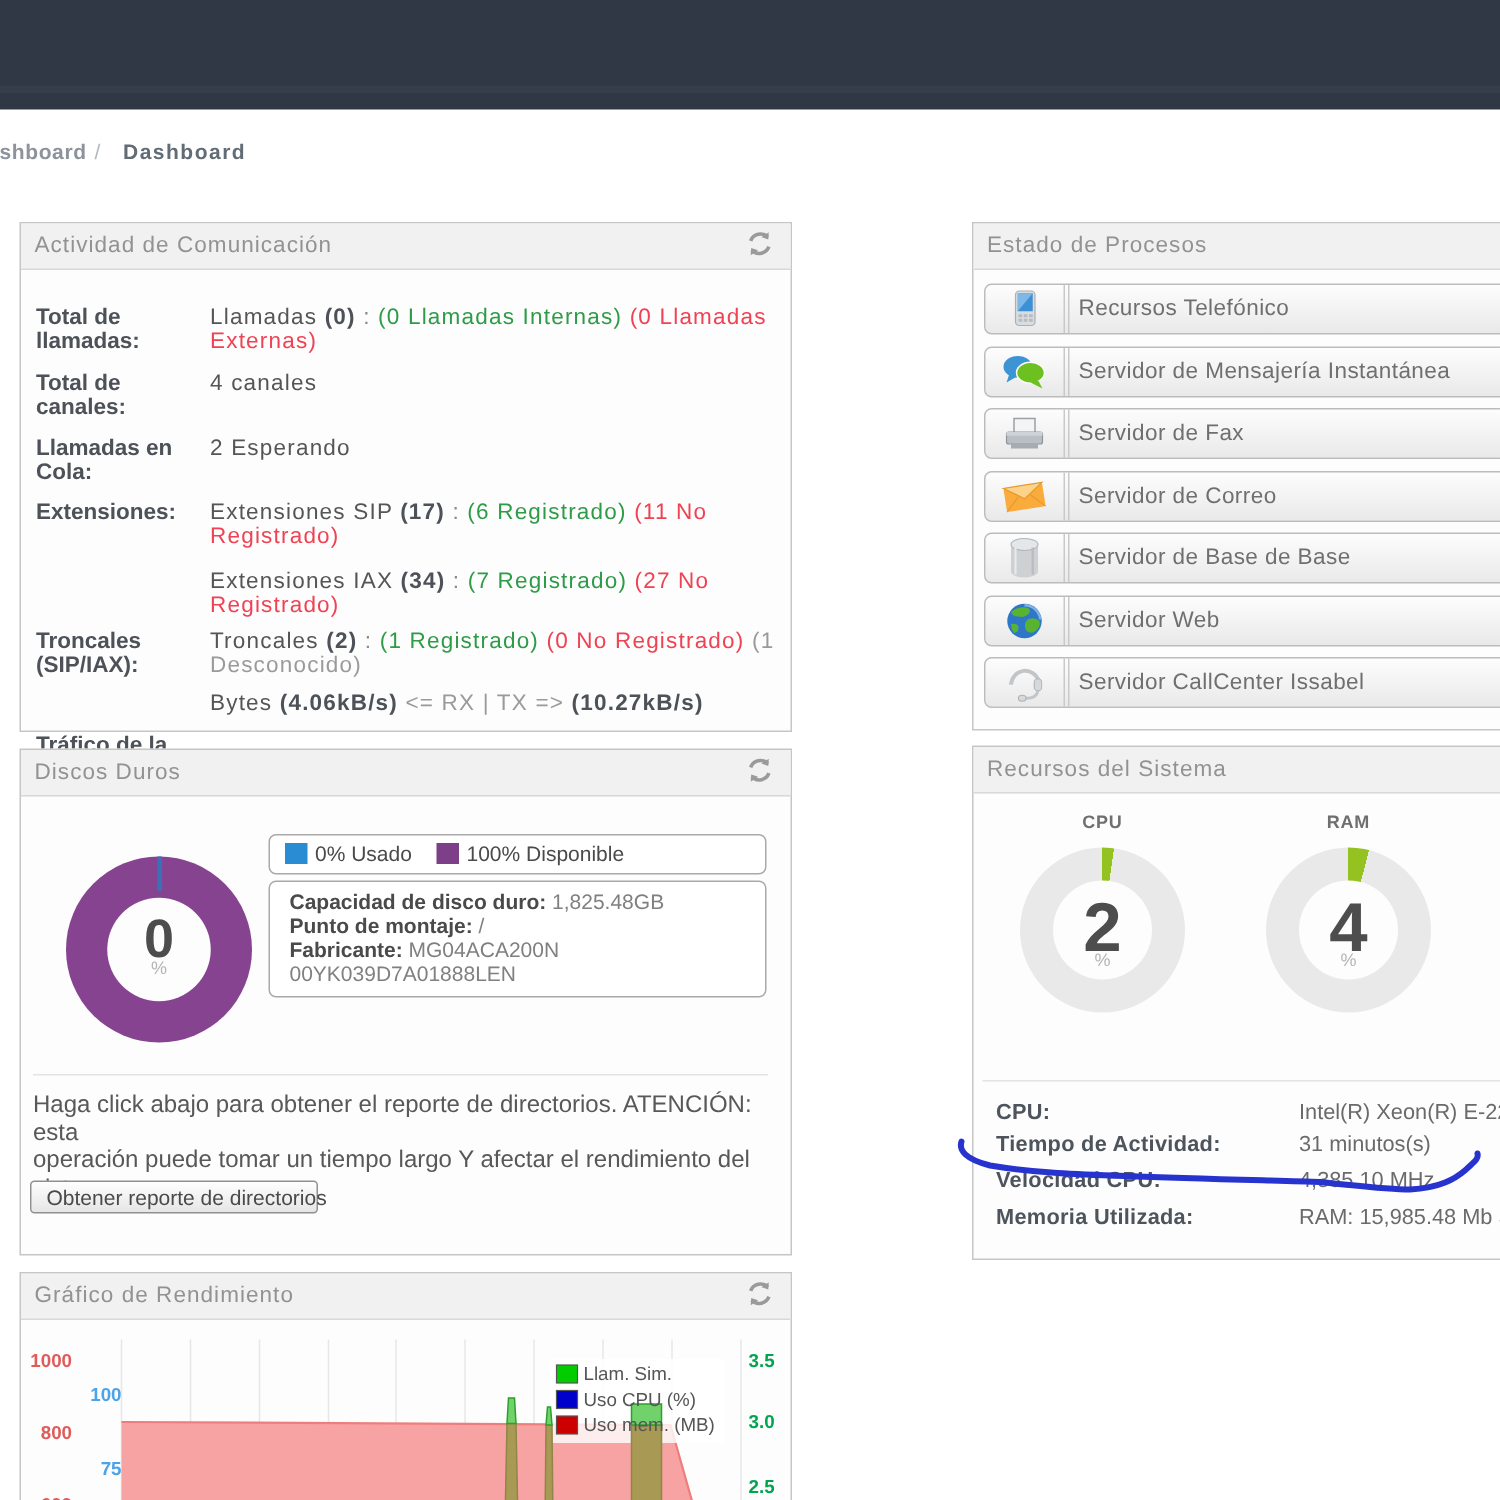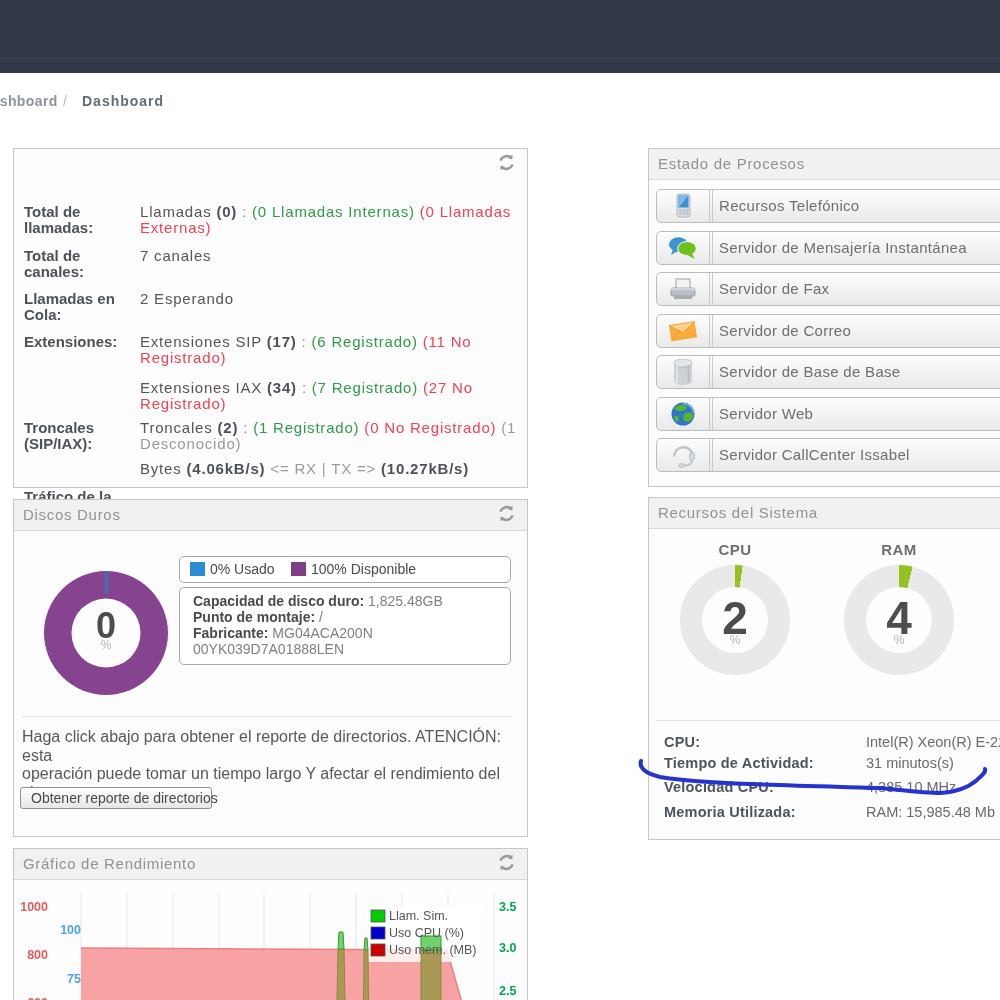--- a/index.html
+++ b/index.html
@@ -28,21 +28,21 @@
 
 .srow{position:absolute;left:7px;width:352px;height:32px;border:1px solid #bcbcbc;
   border-radius:5px;background:linear-gradient(#fdfdfd,#e9e9e9);}
 .sic{position:absolute;left:0;top:0;width:52px;height:100%;
   border-right:1px solid #c9c9c9;}
 .sic svg{position:absolute;left:50%;top:50%;transform:translate(-50%,-50%);}
 .sdiv{position:absolute;left:55px;top:0;height:100%;border-left:1px solid #c9c9c9;}
 .slb{position:absolute;left:62px;top:0;height:32px;line-height:32px;font-size:15px;
   color:#6f6f6f;letter-spacing:0.3px;white-space:nowrap;}
 
-.gaugelab{position:absolute;font-size:15px;font-weight:bold;color:#6f6f6f;
+.gaugelab{position:absolute;font-size:12px;font-weight:bold;color:#6f6f6f;
   letter-spacing:0.5px;}
 .donut{position:absolute;border-radius:50%;}
 .donut .in{position:absolute;left:50%;top:50%;transform:translate(-50%,-50%);
   background:#fdfdfd;border-radius:50%;}
 .dnum{position:absolute;font-weight:bold;color:#4d4d4d;text-align:center;}
 .dpct{position:absolute;color:#b5b5b5;text-align:center;}
 .inflab{position:absolute;left:15px;font-size:14.5px;font-weight:bold;color:#4d545c;
   letter-spacing:0.2px;white-space:nowrap;}
 .infval{position:absolute;left:217px;font-size:14.5px;color:#6a6a6a;white-space:nowrap;}
 .hr{position:absolute;height:1px;background:#e3e3e3;}
@@ -58,30 +58,31 @@
   line-height:21px;padding-left:10px;box-sizing:border-box;white-space:nowrap;}
 </style>
 </head>
 <body>
 <div class="nav">
     <div class="sub"></div>
   </div>
 <div class="crumbs" style="left:-19px;">Dashboard <span class="sep">/</span> <span class="cur">Dashboard</span></div>
 
 <div class="panel" style="left:13px;top:148px;width:513px;height:338px;">
+  <div class="ph">Actividad de Comunicación</div>
   <svg class="rf" width="17" height="17" viewBox="0 0 17 17">
     <path d="M13.9,4.1 A7,7 0 0 0 2.4,6.6" fill="none" stroke="#9a9a9a" stroke-width="2.4"></path>
     <path d="M14.5,0.8 L14.2,5.6 L9.6,4.1 Z" fill="#9a9a9a"></path>
     <path d="M3.1,12.9 A7,7 0 0 0 14.6,10.4" fill="none" stroke="#9a9a9a" stroke-width="2.4"></path>
     <path d="M2.5,16.2 L2.8,11.4 L7.4,12.9 Z" fill="#9a9a9a"></path>
   </svg>
   <div class="lab" style="top:55px;">Total de<br>llamadas:</div>
   <div class="val" style="top:55px;">Llamadas <b>(0)</b> <span class="c">:</span> <span class="g">(0 Llamadas Internas)</span> <span class="r">(0 Llamadas<br>Externas)</span></div>
   <div class="lab" style="top:99px;">Total de<br>canales:</div>
-  <div class="val" style="top:99px;">7 canales</div>
+  <div class="val" style="top:99px;">4 canales</div>
   <div class="lab" style="top:142px;">Llamadas en<br>Cola:</div>
   <div class="val" style="top:142px;">2 Esperando</div>
   <div class="lab" style="top:185px;">Extensiones:</div>
   <div class="val" style="top:185px;">Extensiones SIP <b>(17)</b> <span class="c">:</span> <span class="g">(6 Registrado)</span> <span class="r">(11 No<br>Registrado)</span></div>
   <div class="val" style="top:231px;">Extensiones IAX <b>(34)</b> <span class="c">:</span> <span class="g">(7 Registrado)</span> <span class="r">(27 No<br>Registrado)</span></div>
   <div class="lab" style="top:271px;">Troncales<br>(SIP/IAX):</div>
   <div class="val" style="top:271px;">Troncales <b>(2)</b> <span class="c">:</span> <span class="g">(1 Registrado)</span> <span class="r">(0 No Registrado)</span> <span class="gy">(1<br>Desconocido)</span></div>
   <div class="lab" style="top:312px;margin-top:28px;">Tráfico de la<br>RED:</div>
   <div class="val" style="top:312px;">Bytes <b>(4.06kB/s)</b> <span class="gy">&lt;= RX | TX =&gt;</span> <b>(10.27kB/s)</b></div>
 </div>

